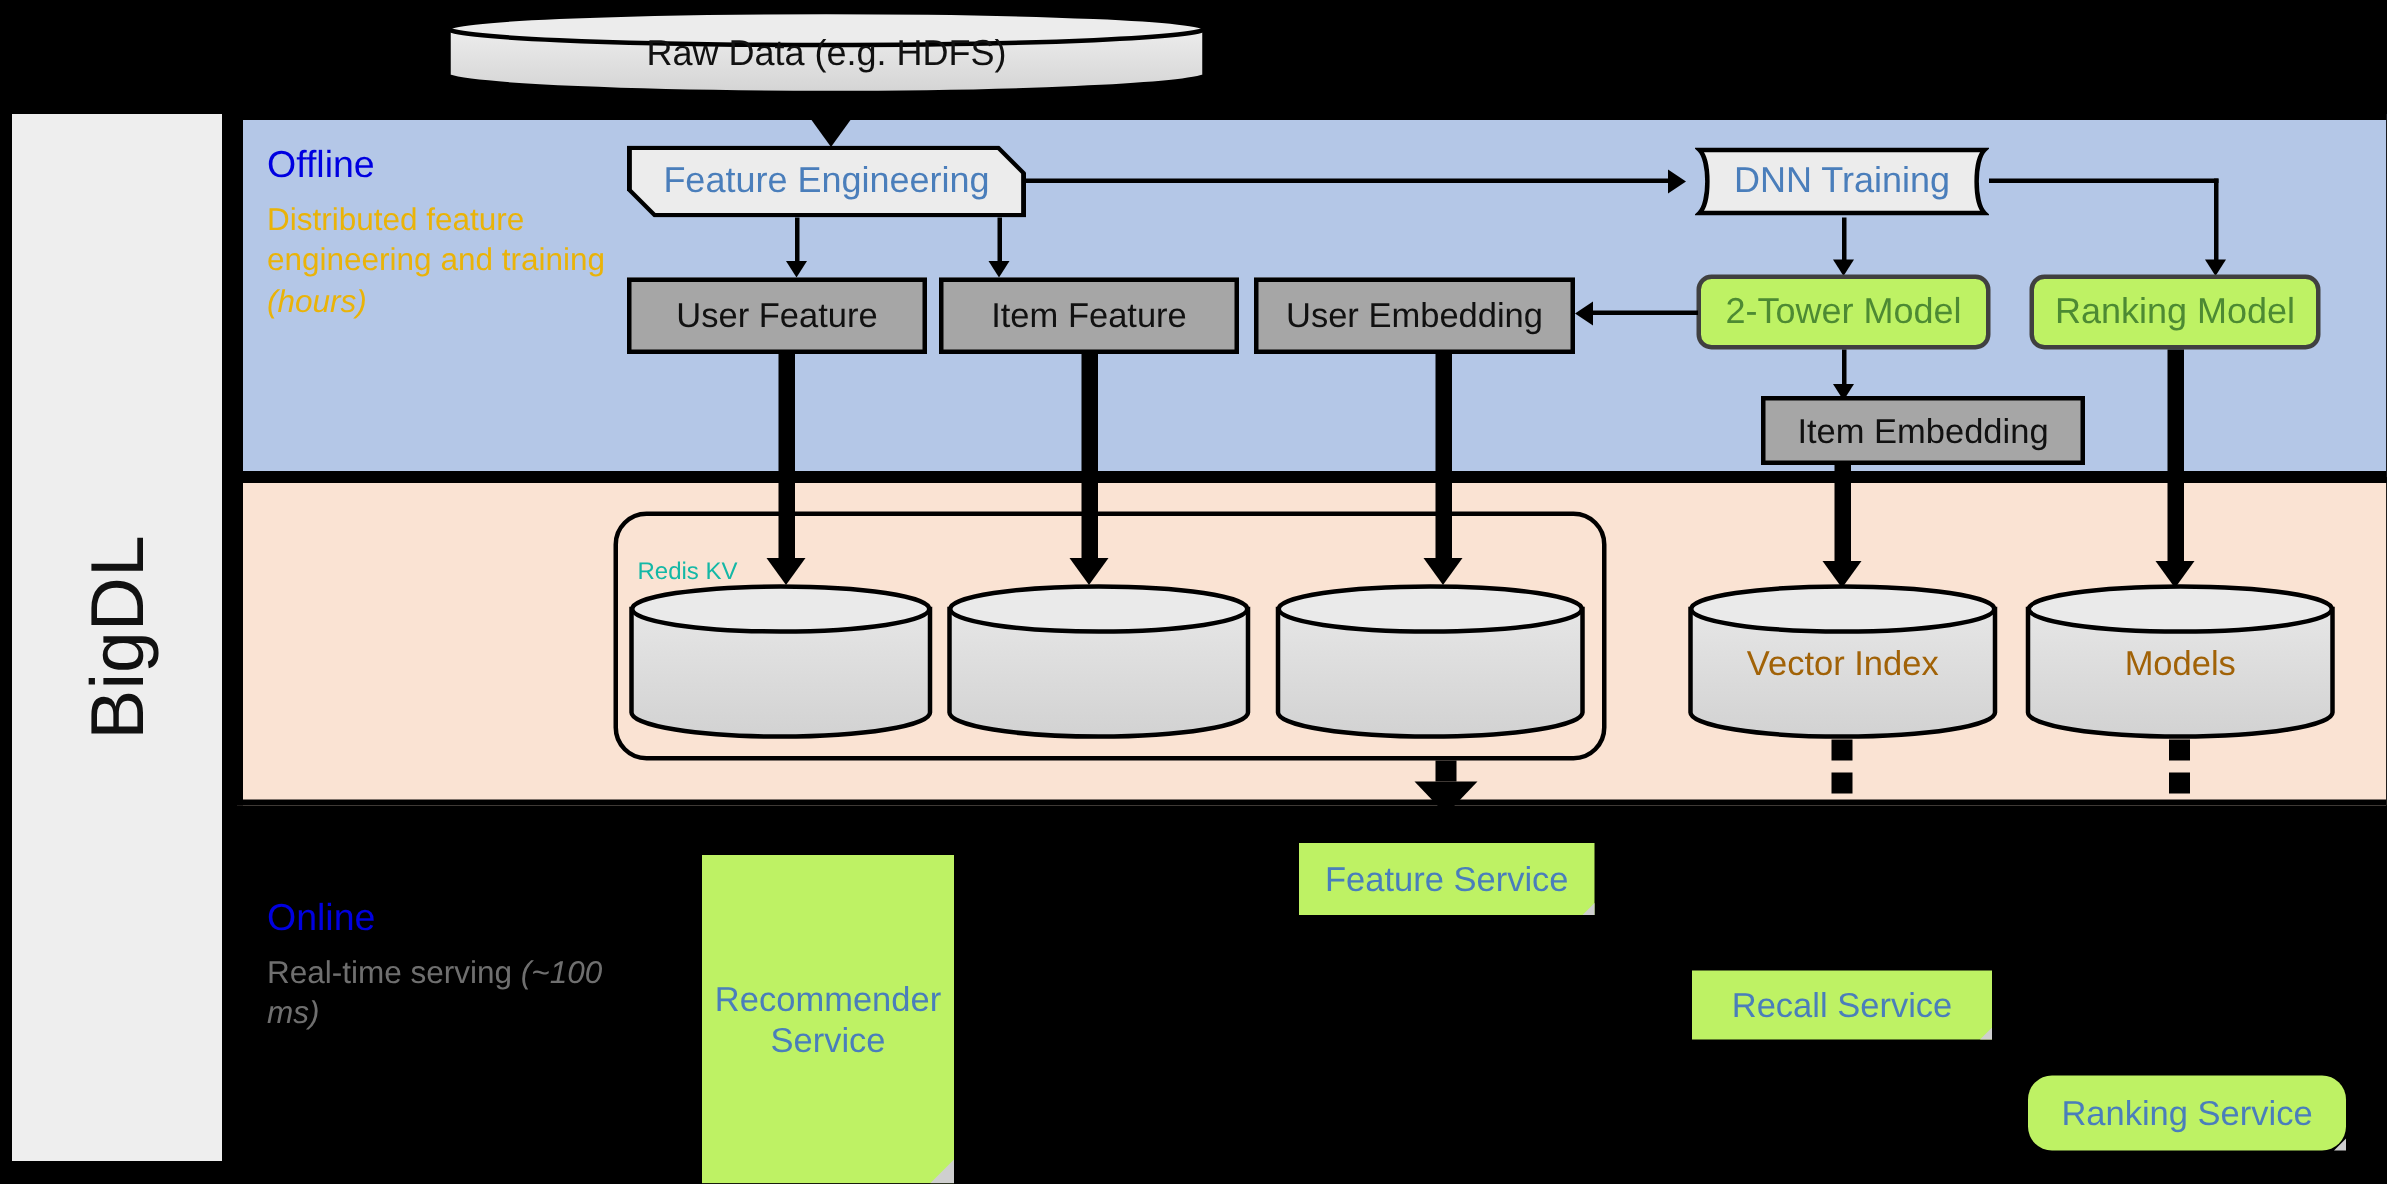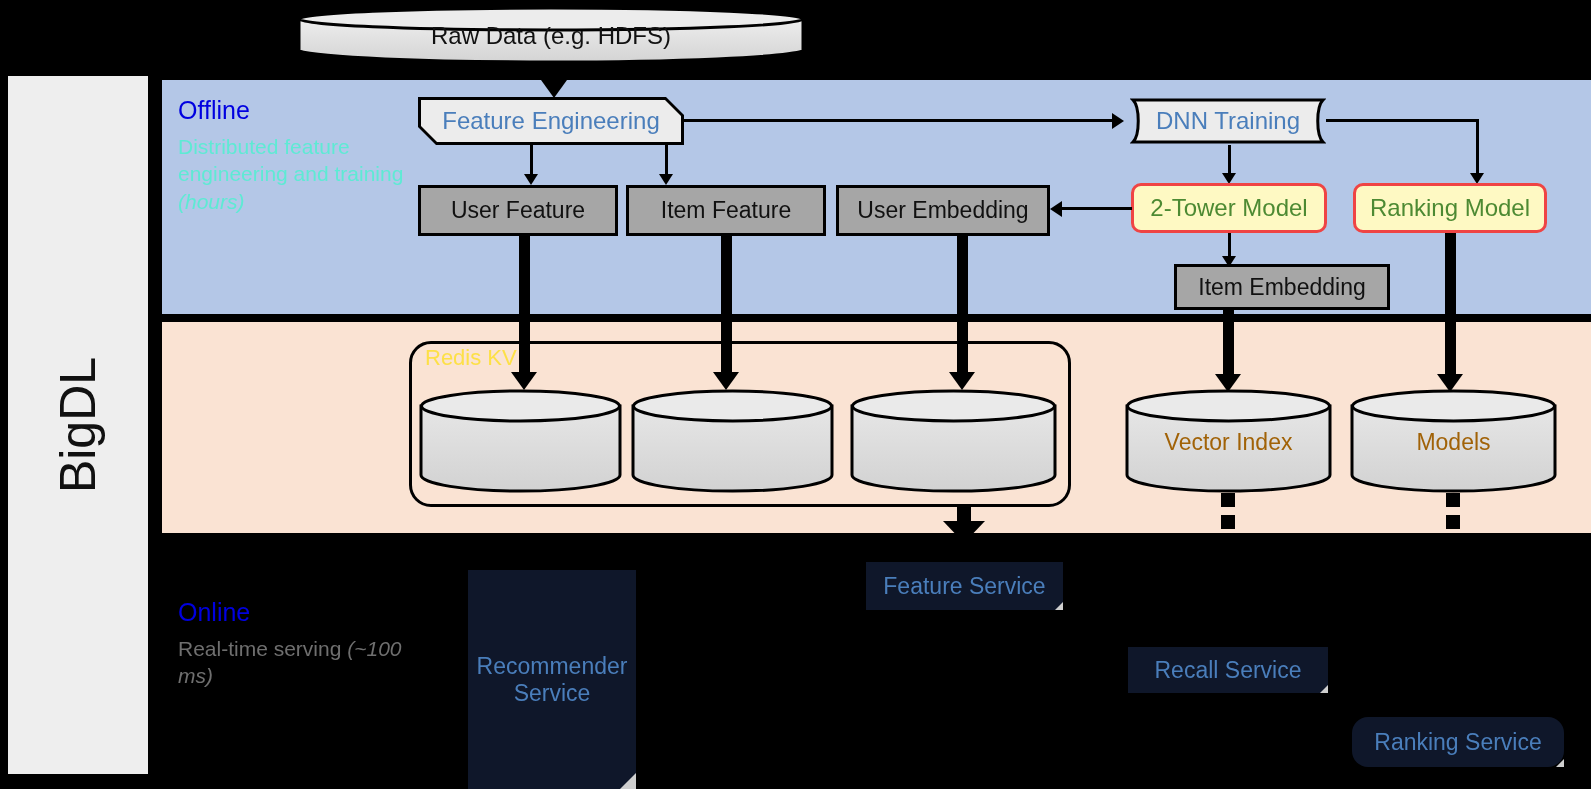--- a/index.html
+++ b/index.html
@@ -69,21 +69,21 @@
   
   .caption { position: absolute; }
   .cap-title {
     font-size: 25px;
     color: #0000e0;
     margin-bottom: 8px;
     font-weight: 400;
   }
   .cap-body {
     font-size: 21px;
-    color: #5eead4;
+    color: #eab308;
     line-height: 1.30;
     max-width: 230px;
   }
   .cap-body em { font-style: italic; }
   #cap-online .cap-body { color: #6f6f6f; }
 
   
   .node {
     position: absolute;
     display: flex;
@@ -92,22 +92,22 @@
     text-align: center;
     line-height: 1.15;
   }
   .gray-box {
     background: #a6a6a6;
     border: 3px solid #000;
     color: #111;
     font-size: 23px;
   }
   .proc-box {
-    background: #fef9c3;
-    border: 3px solid #ef4444;
+    background: #bef264;
+    border: 3px solid #404040;
     font-size: 24px;
   }
   .rounded { border-radius: 10px; }
   .blue-txt { color: #4a7ebb; }
   .green-txt { color: #4d8a33; }
   .brown-txt { color: #a16207; }
 
   
   #feature-engineering {
     clip-path: polygon(0 0, calc(100% - 18px) 0, 100% 18px, 100% 100%, 18px 100%, 0 calc(100% - 18px));
@@ -156,23 +156,23 @@
     top: 341px;
     width: 662px;
     height: 166px;
     border: 3px solid #000;
     border-radius: 22px;
     background: transparent;
   }
   #redis-label {
     position: absolute;
     left: 425px;
-    top: 345px;
-    font-size: 22px;
-    color: #fde047;
+    top: 373px;
+    font-size: 16px;
+    color: #14b8a6;
   }
 
   
   .thin-line { position: absolute; background: #000; }
   .thick-line { position: absolute; background: #000; }
   .arrow-down-thin {
     position: absolute;
     width: 0; height: 0;
     border-left: 7px solid transparent;
     border-right: 7px solid transparent;
@@ -197,21 +197,21 @@
     width: 0; height: 0;
     border-top: 8px solid transparent;
     border-bottom: 8px solid transparent;
     border-left: 12px solid #000;
   }
   .dash-seg { position: absolute; background: #000; width: 14px; height: 14px; }
 
   
   .doc {
     position: absolute;
-    background: #0f172a;
+    background: #bef264;
     display: flex;
     align-items: center;
     justify-content: center;
     text-align: center;
     color: #4a7ebb;
   }
   .doc .fold {
     position: absolute;
     right: 0; bottom: 0;
     width: 0; height: 0;

